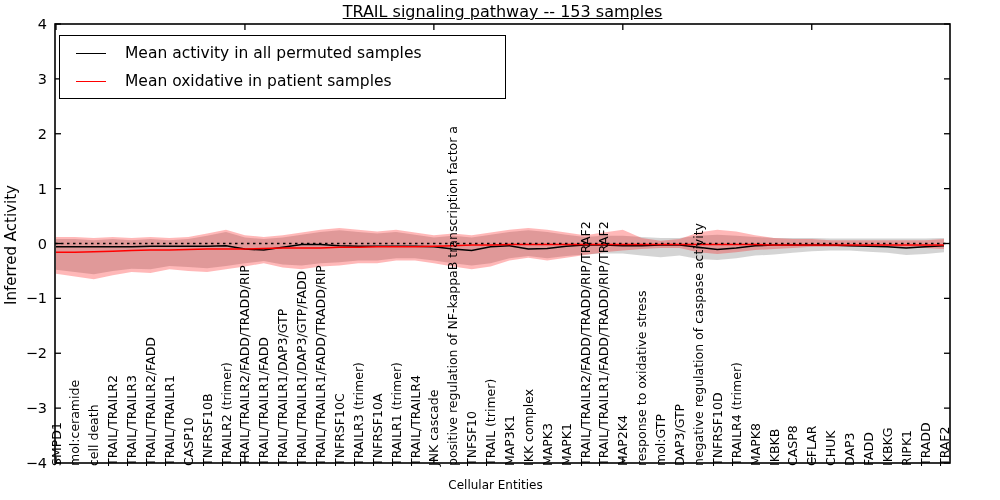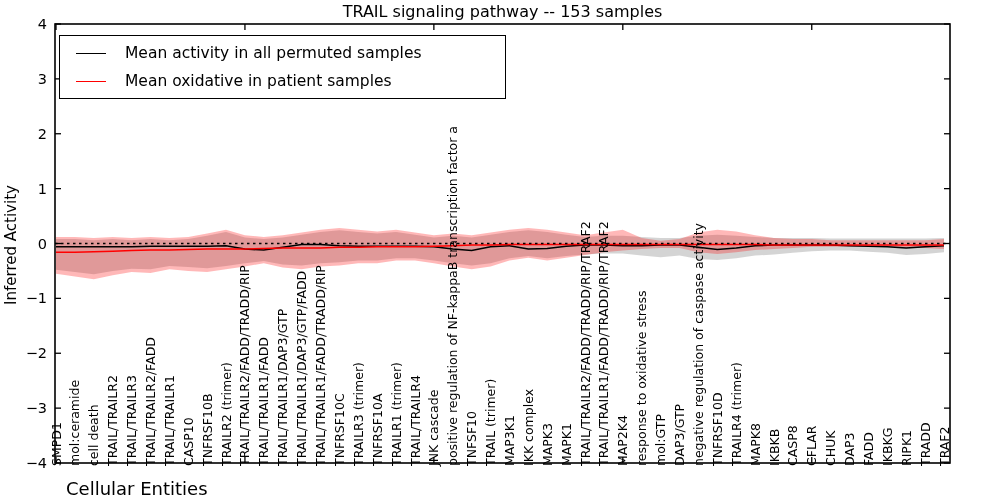--- a/index.html
+++ b/index.html
@@ -3,29 +3,29 @@
 <meta charset="utf-8">
 <style>
   html,body{margin:0;padding:0;background:#ffffff;}
   #figure{
     position:relative;width:1000px;height:500px;background:#ffffff;
     font-family:"DejaVu Sans","Liberation Sans",sans-serif;color:#000;
     overflow:hidden;
   }
   #chart-title{
     position:absolute;top:2px;left:55px;width:895px;text-align:center;
-    font-size:16px;color:#000;
+    font-size:16px;color:#000;text-decoration:underline;
   }
   #ylabel{
     position:absolute;left:-104px;top:236px;width:230px;text-align:center;
     font-size:15px;transform:rotate(-90deg);transform-origin:center center;
   }
   #xlabel{
-    position:absolute;top:478px;left:66px;width:895px;
-    font-size:18px;
+    position:absolute;top:478px;left:48px;width:895px;text-align:center;
+    font-size:12px;
   }
   #legend{
     position:absolute;left:59px;top:35px;width:447px;
     border:1.6px solid #000;background:#ffffff;box-sizing:border-box;
     padding:3px 0;z-index:5;
   }
   .legend-row{display:flex;align-items:center;height:28px;}
   .legend-swatch{display:inline-block;width:30px;height:0;border-top-style:solid;border-top-width:1.6px;margin-left:16px;flex:0 0 auto;}
   .legend-label{margin-left:19px;font-size:15.5px;white-space:nowrap;}
   svg{position:absolute;left:0;top:0;}

